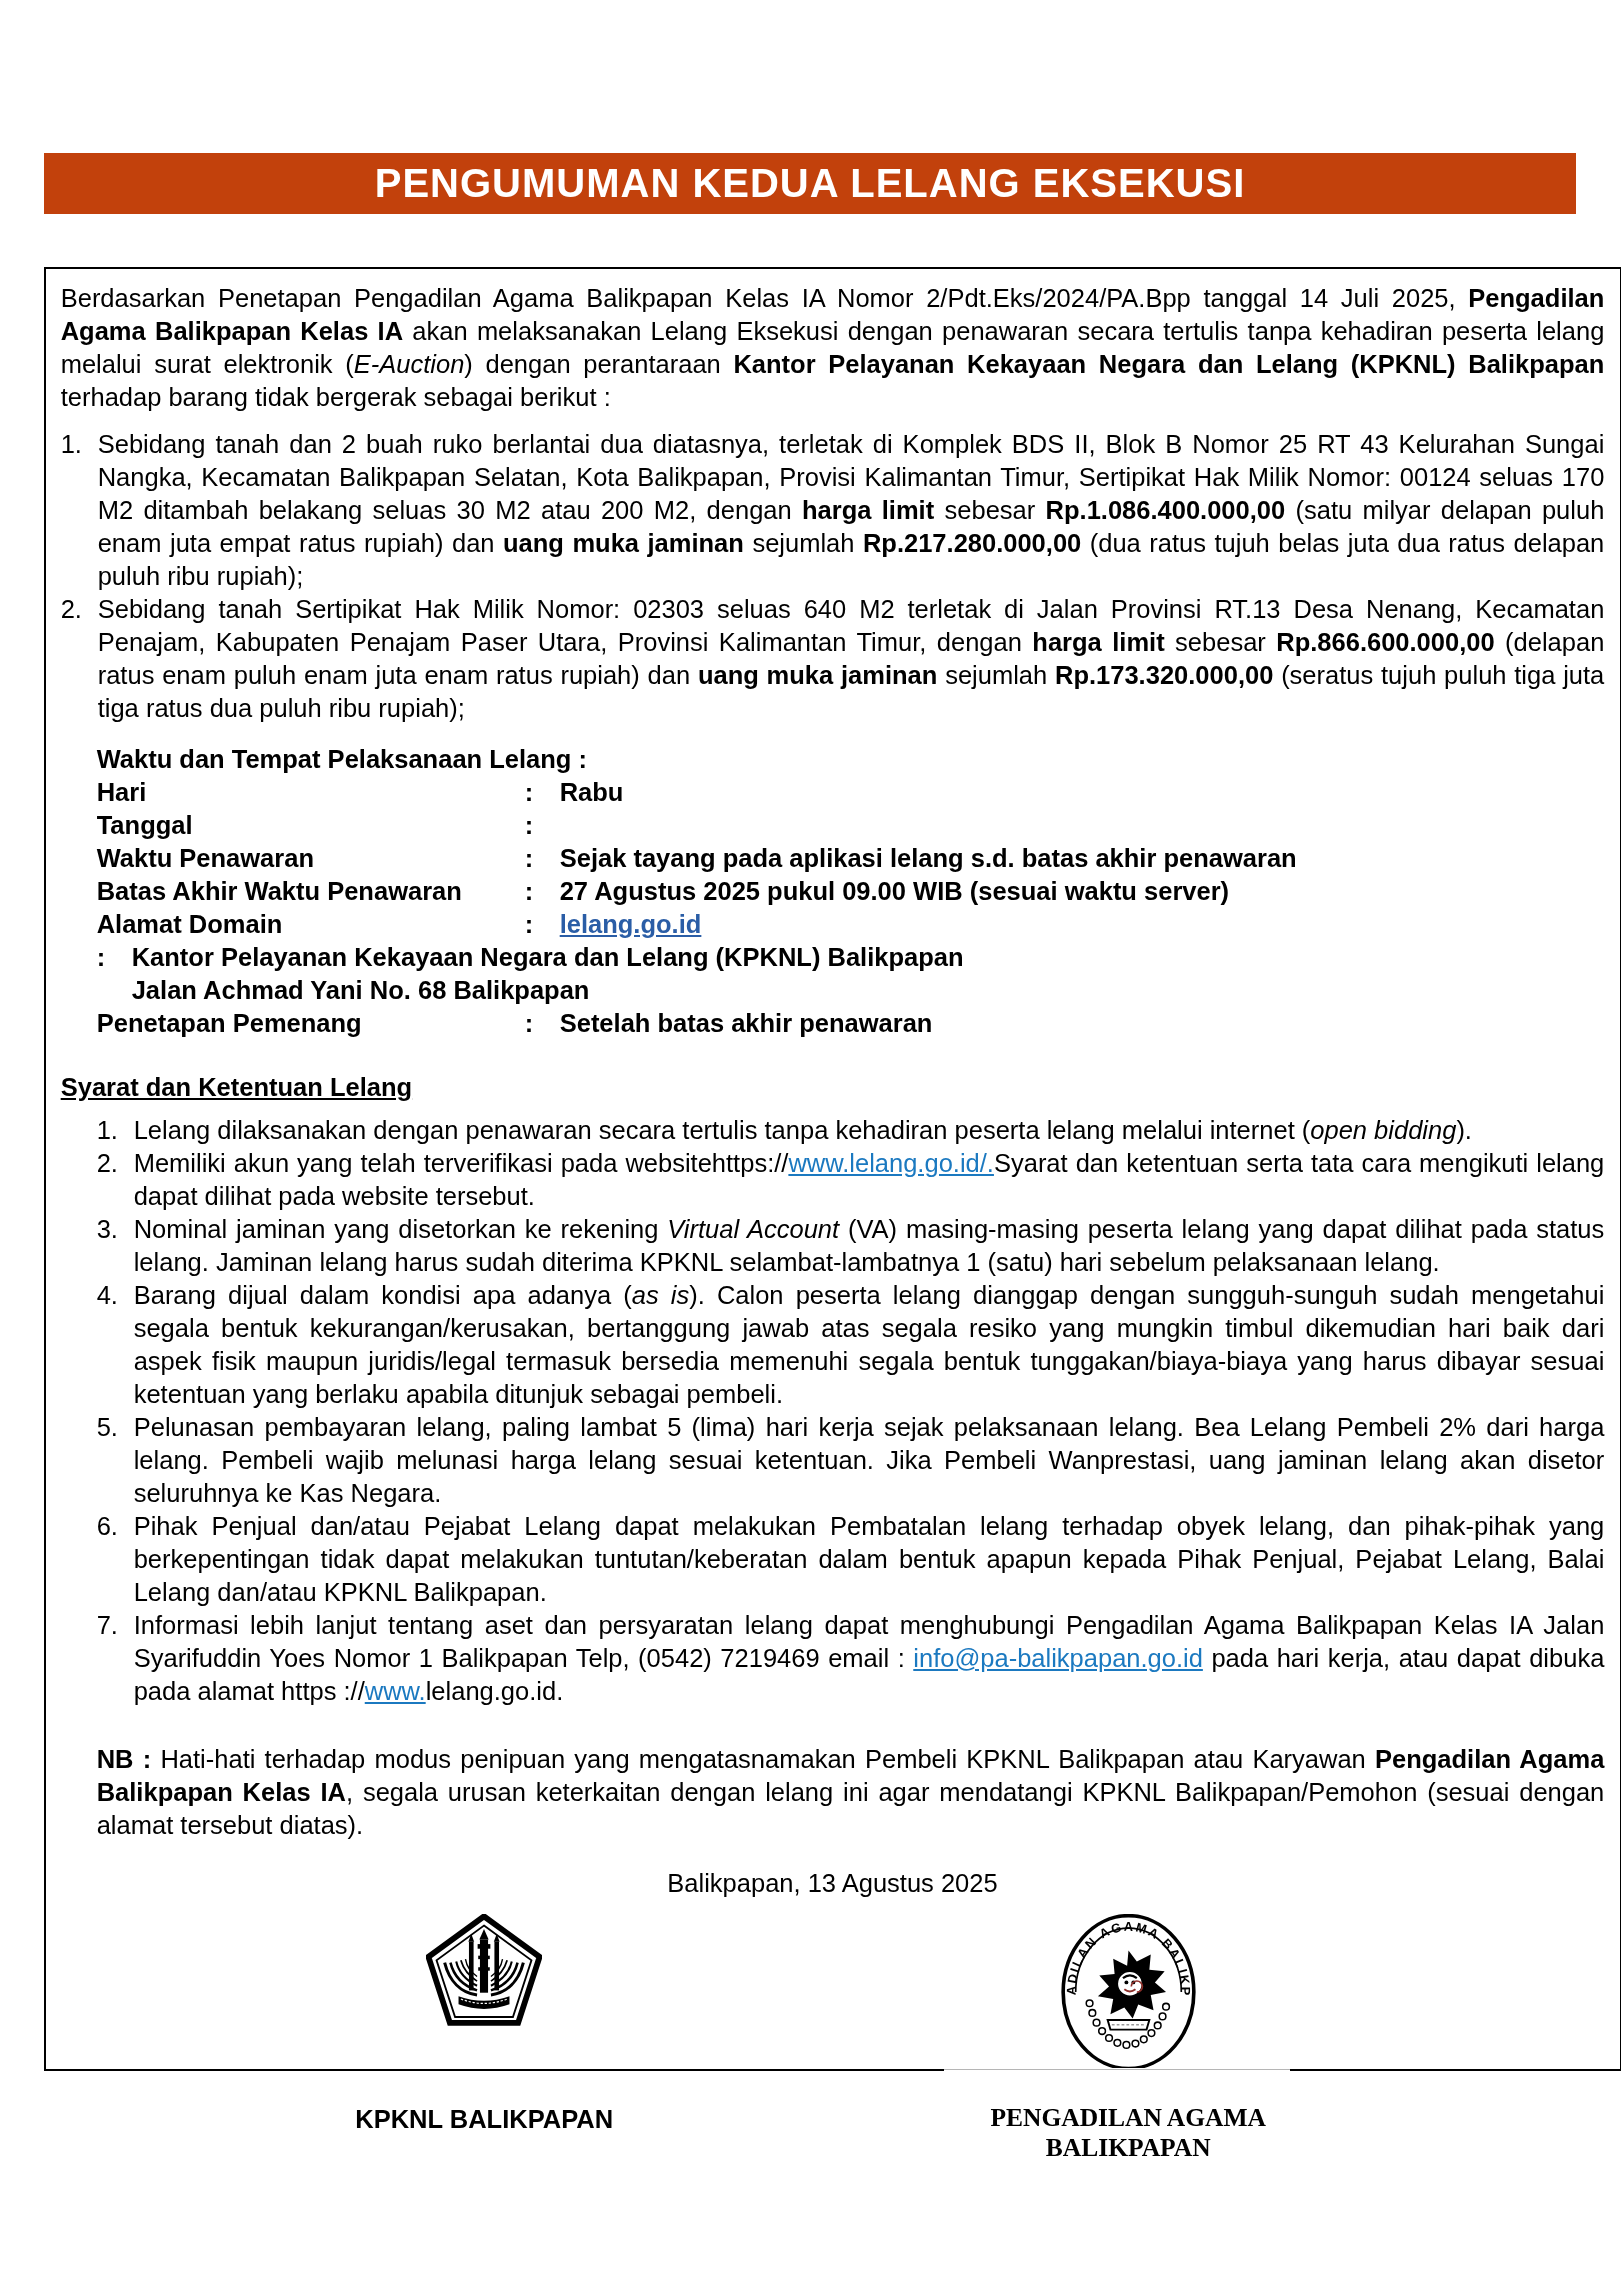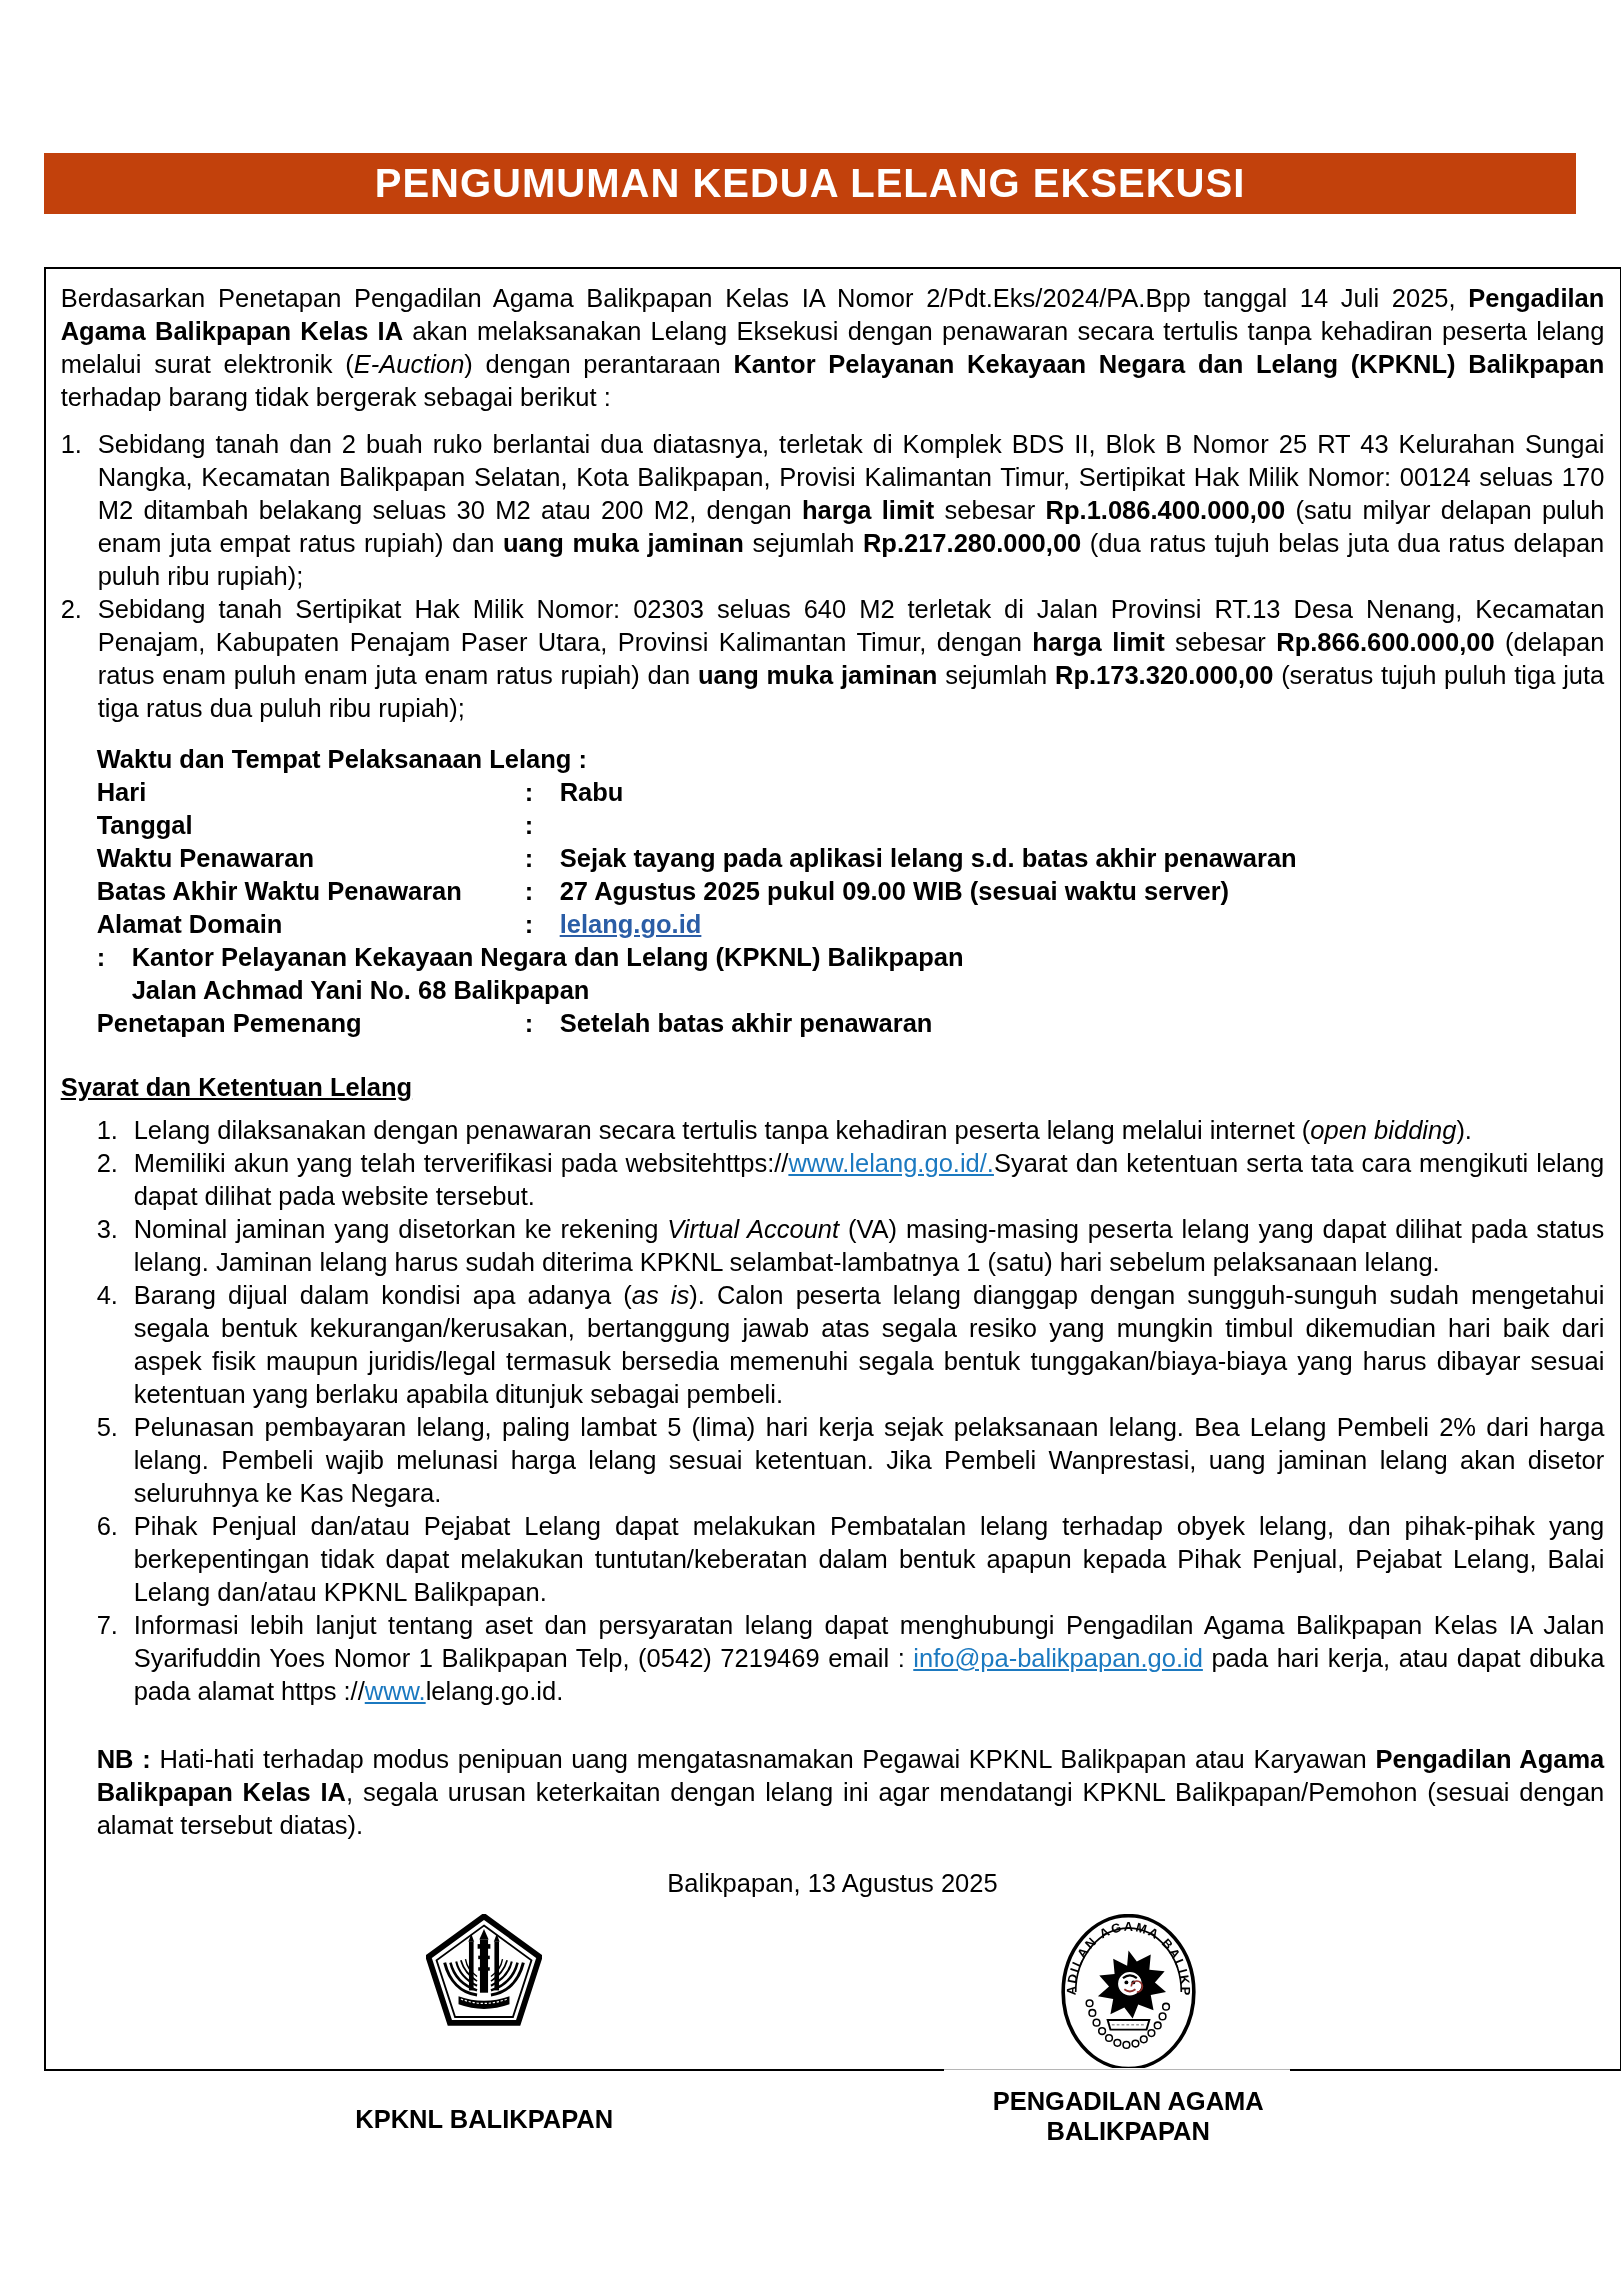--- a/index.html
+++ b/index.html
@@ -31,21 +31,21 @@
   .term-item{display:flex;}
   .term-num{width:37px;flex:none;}
   .term-text{flex:1;text-align:justify;}
   .nb{margin-left:36px;margin-top:35px;text-align:justify;}
   .date-line{margin-top:25.5px;text-align:center;}
   .sig-area{position:relative;height:245px;margin-top:13.7px;}
   .sig-left{position:absolute;left:247px;top:0;width:353px;text-align:center;}
   .sig-right{position:absolute;left:891px;top:0;width:353px;text-align:center;}
   .sig-caption{font-weight:bold;font-size:25.5px;line-height:30px;}
   .sig-left .sig-caption{margin-top:35px;}
-  .sig-right .sig-caption{margin-top:5px;}
+  .sig-right .sig-caption{margin-top:22px;font-family:Liberation Serif, serif;}
   .border-gap{position:absolute;left:898px;bottom:-2.9px;width:346px;height:3.9px;background:#fff;}
   .border-gap:after{content:"";position:absolute;left:0;top:1px;width:100%;height:1px;background:#b5b5b5;}
   svg{display:inline-block;}
 </style>
 </head>
 <body>
 
 <div class="page">
 
   <div class="title-bar">
@@ -159,21 +159,21 @@
     <div class="term-num">6.</div>
     <div class="term-text"><span>Pihak Penjual dan/atau Pejabat Lelang dapat melakukan Pembatalan lelang terhadap obyek lelang, dan pihak-pihak yang berkepentingan tidak dapat melakukan tuntutan/keberatan dalam bentuk apapun kepada Pihak Penjual, Pejabat Lelang, Balai Lelang dan/atau KPKNL Balikpapan.</span></div>
   </div>
 
   <div class="term-item">
     <div class="term-num">7.</div>
     <div class="term-text"><span>Informasi lebih lanjut tentang aset dan persyaratan lelang dapat menghubungi Pengadilan Agama Balikpapan Kelas IA Jalan Syarifuddin Yoes Nomor 1 Balikpapan Telp, (0542) 7219469 email : </span><a class="lnk">info@pa-balikpapan.go.id</a><span>  pada hari kerja, atau dapat dibuka pada alamat https ://</span><a class="lnk">www.</a><span>lelang.go.id.</span></div>
   </div>
 </div>
 
-      <div class="nb"><span class="b">NB : </span><span>Hati-hati terhadap modus penipuan uang mengatasnamakan Pegawai KPKNL Balikpapan atau Karyawan </span><span class="b">Pengadilan Agama Balikpapan Kelas IA</span><span>, segala urusan keterkaitan dengan lelang ini agar mendatangi KPKNL Balikpapan/Pemohon (sesuai dengan alamat tersebut diatas).</span></div>
+      <div class="nb"><span class="b">NB : </span><span>Hati-hati terhadap modus penipuan yang mengatasnamakan Pembeli KPKNL Balikpapan atau Karyawan </span><span class="b">Pengadilan Agama Balikpapan Kelas IA</span><span>, segala urusan keterkaitan dengan lelang ini agar mendatangi KPKNL Balikpapan/Pemohon (sesuai dengan alamat tersebut diatas).</span></div>
 
       <div class="date-line">Balikpapan, 13 Agustus 2025</div>
 
       <div class="sig-area">
 
         <div class="sig-left">
           <span>
             <svg width="116" height="147" viewBox="0 0 100 127">
               <polygon points="50,2 98,37 79.5,94 20.5,94 2,37" fill="none" stroke="#000" stroke-width="5"></polygon>
               <polygon points="50,10 91,40 75,89 25,89 9,40" fill="none" stroke="#000" stroke-width="1.6"></polygon>

